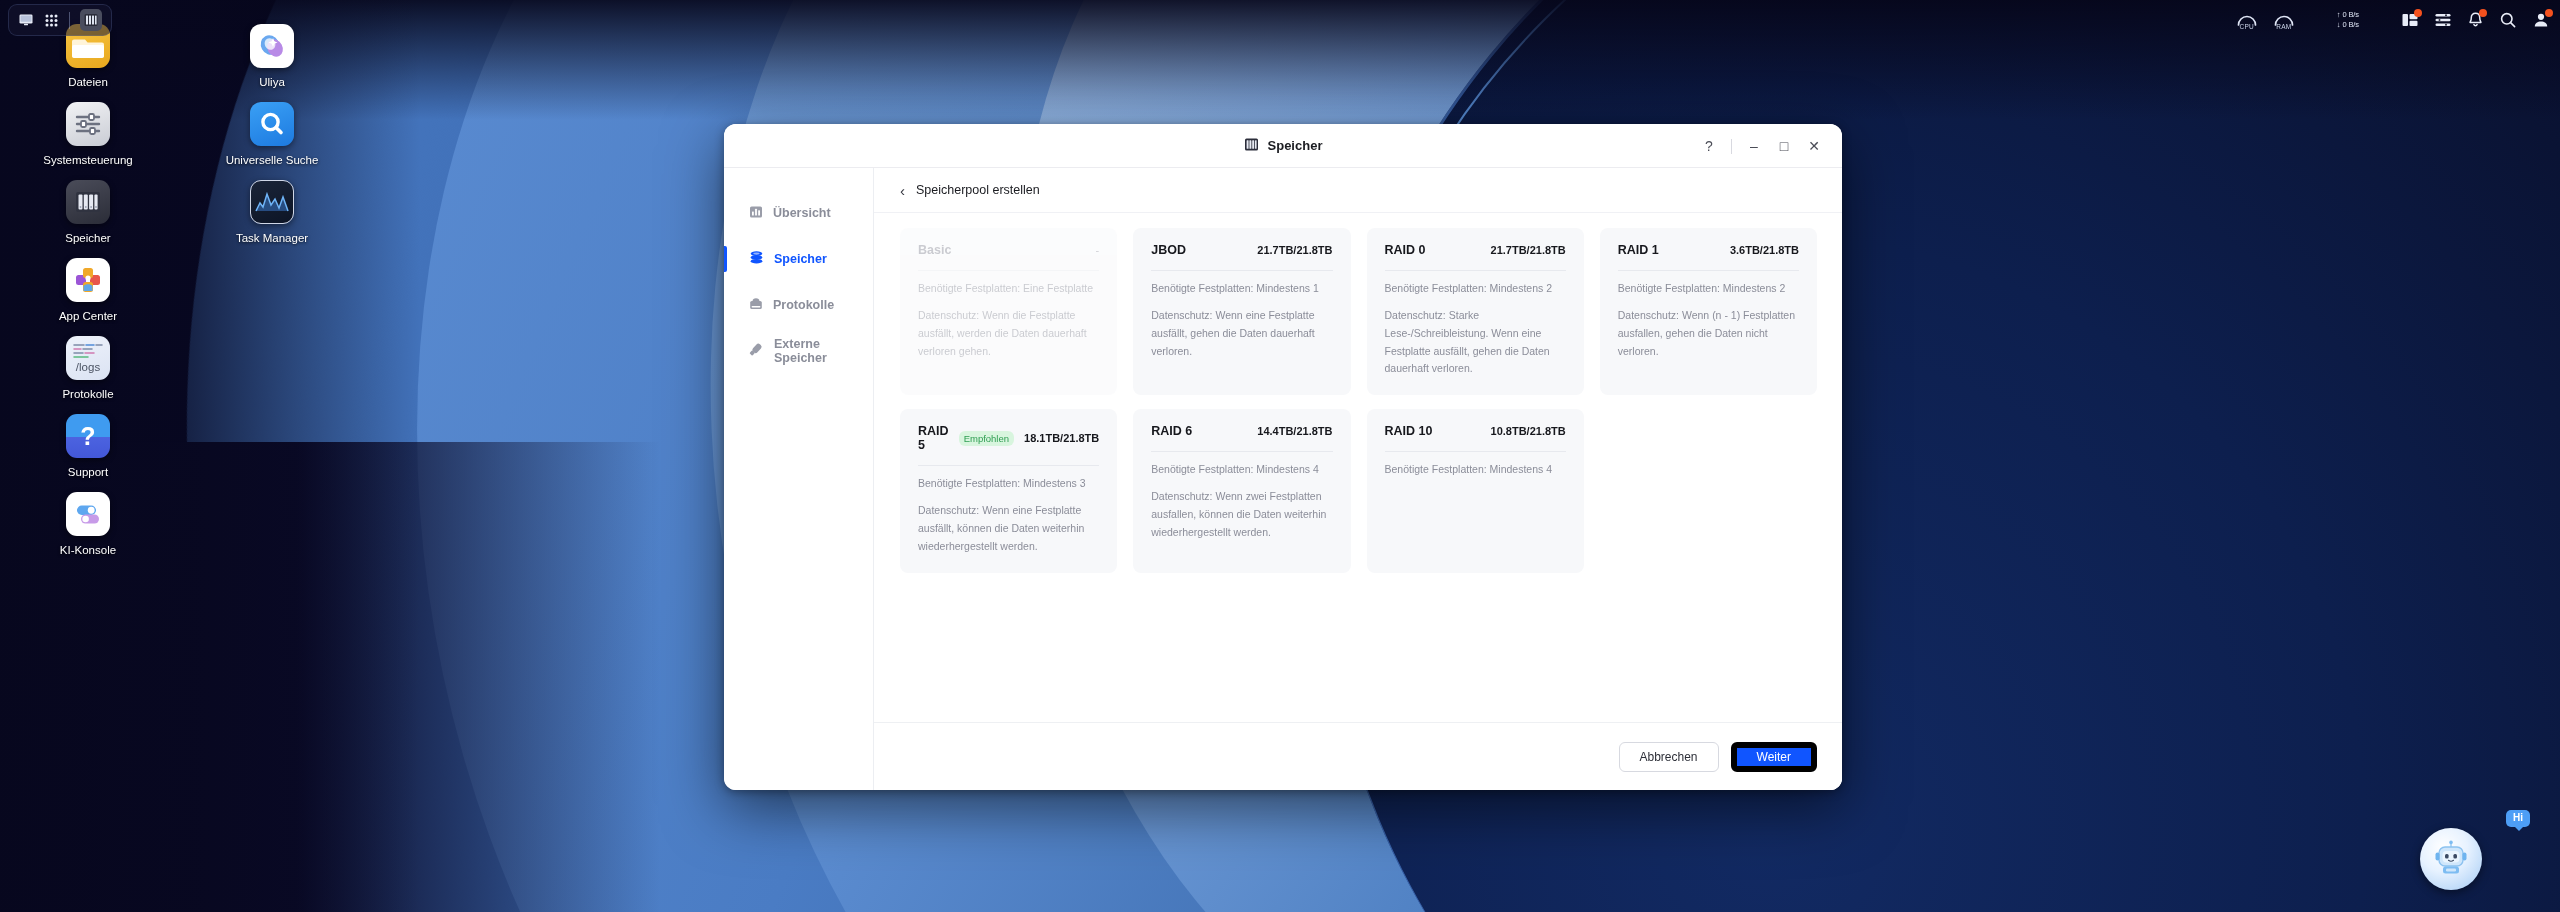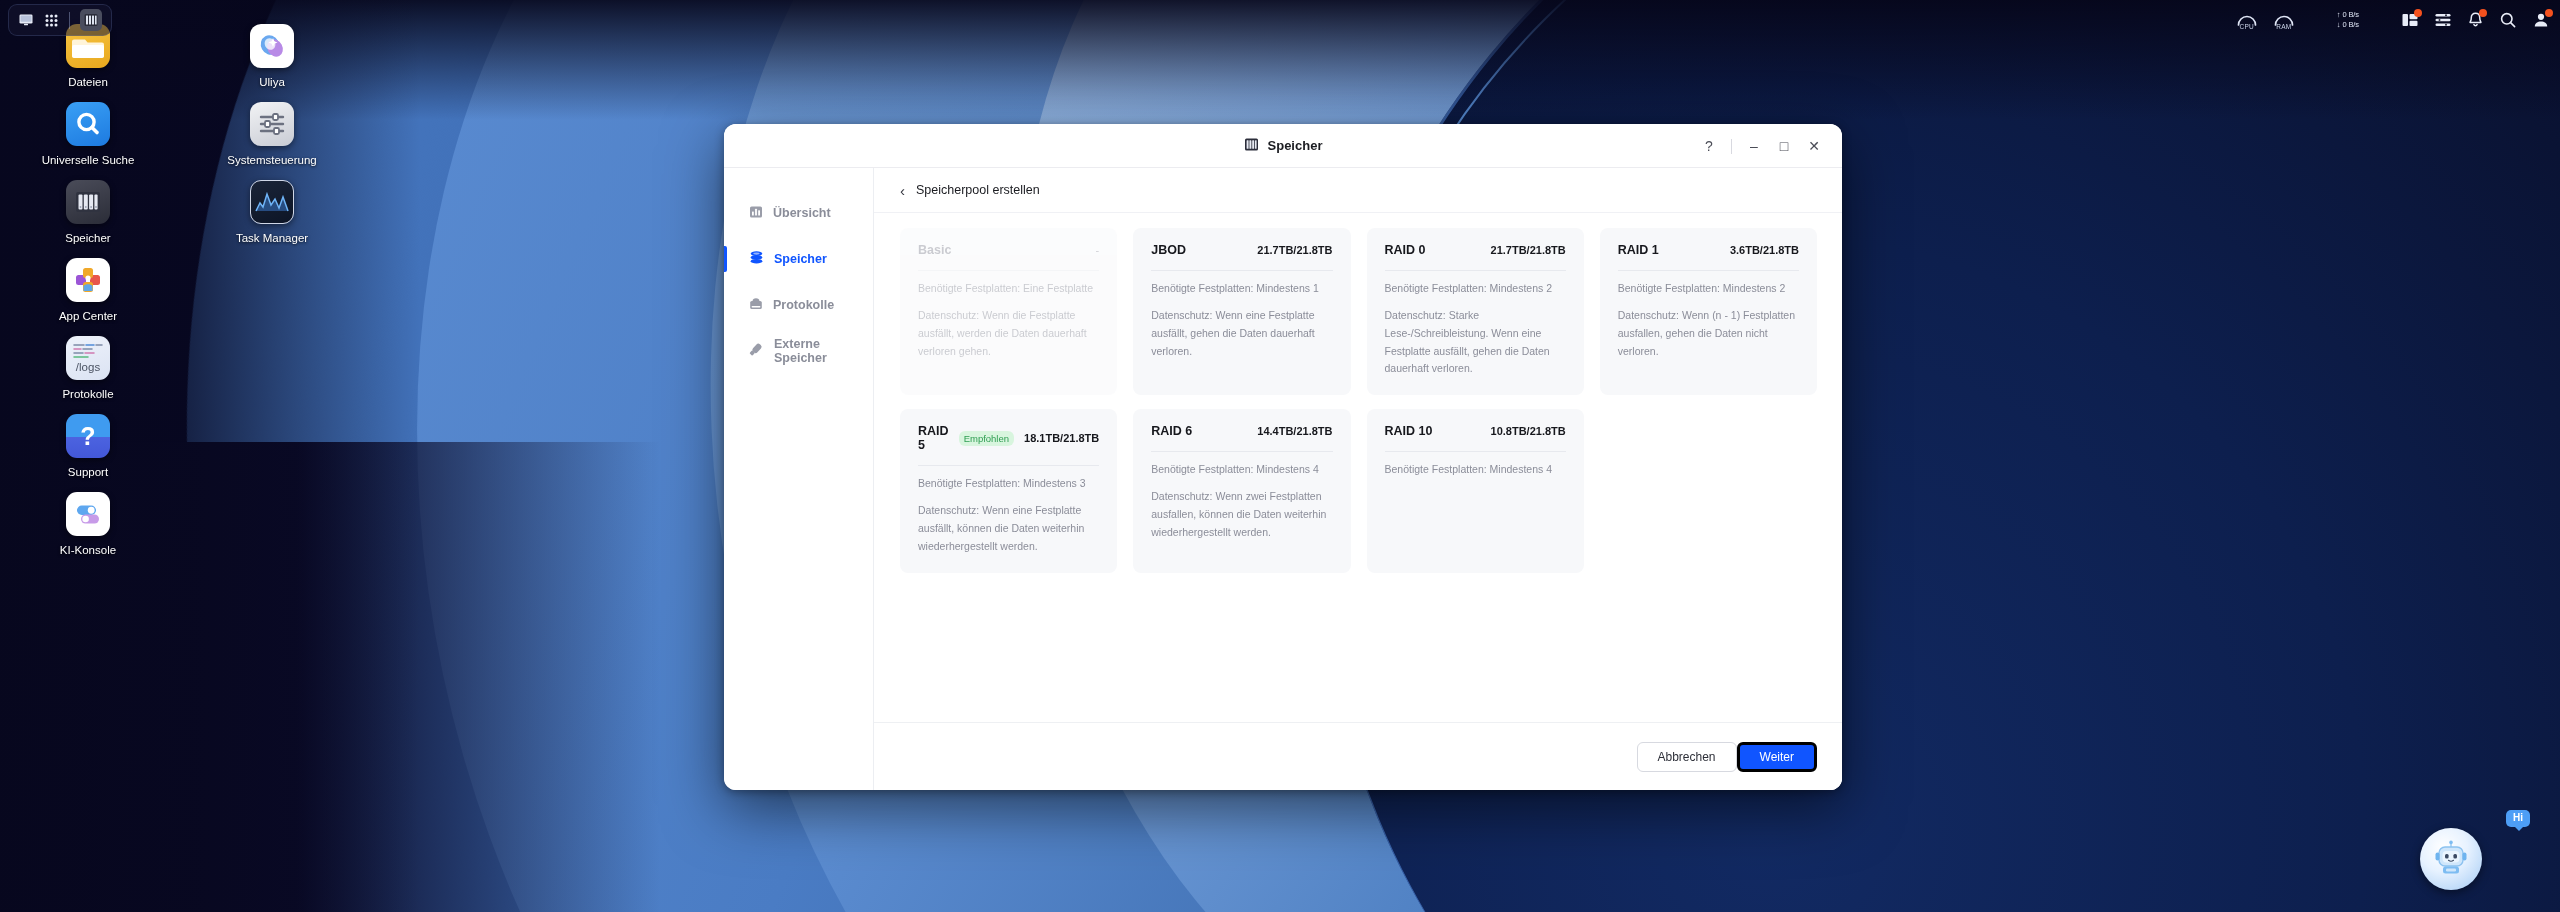--- a/index.html
+++ b/index.html
@@ -129,26 +129,26 @@
   .raid-card.disabled .rc-name { color:#8b8d99; }
   .rc-badge { font-size:9.5px; color:#2f9e52; background:#d8f5de;
     padding:2px 5px; border-radius:6px; font-weight:normal; }
   .rc-cap { font-size:11px; font-weight:bold; color:#17181d; white-space:nowrap; }
   .raid-card.disabled .rc-cap { color:#9a9ca6; font-weight:normal; }
   .rc-sep { height:1px; background:#e7e9ee; margin:13px 0 0 0; }
   .rc-line { font-size:10.5px; color:#8b8d99; line-height:1.7; margin-top:9px; }
   .rc-line .k { color:#8b8d99; }
 
   .dlg-footer { height:68px; flex:0 0 68px; border-top:1px solid #eef0f3;
-    display:flex; align-items:center; justify-content:flex-end; 
+    display:flex; align-items:center; justify-content:flex-end; gap:12px;
     padding-right:25px; background:#fff; }
   .btn { height:30px; padding:0 20px; border-radius:6px; font-size:12px;
     display:flex; align-items:center; justify-content:center; cursor:pointer; }
   .btn-secondary { background:#fff; border:1px solid #d7d9e0; color:#2d2f38; }
-  .btn-primary { background:#1055ff; border:3px solid #000000; color:#fff; }
+  .btn-primary { background:#1055ff; border:6px solid #000000; color:#fff; }
 
   
   #assistant { position:absolute; right:30px; bottom:22px; z-index:60;
     width:110px; height:80px; cursor:pointer; }
   .bot-ball { position:absolute; left:0; bottom:0; width:62px; height:62px;
     border-radius:50%; background: radial-gradient(circle at 38% 32%, #ffffff 0%, #e7f2ff 42%, #bcd9f8 78%, #9ec6f0 100%);
     box-shadow:0 3px 10px rgba(0,0,0,.45); display:flex; align-items:center; justify-content:center; }
   .bot-speech { position:absolute; right:0; top:0; background:#4d9ef6; color:#fff;
     font-size:10px; font-weight:bold; border-radius:5px; padding:3px 7px 4px 7px;
     line-height:1; }
@@ -292,45 +292,45 @@
         <ellipse cx="14" cy="15" rx="9" ry="10" fill="#6aa8ef" transform="rotate(-28 14 15)"></ellipse>
         <ellipse cx="19" cy="18" rx="7.5" ry="9" fill="#b88ae6" transform="rotate(-28 19 18)"></ellipse>
         <ellipse cx="14" cy="14" rx="5.2" ry="6" fill="#ffffff" opacity=".75" transform="rotate(-28 14 14)"></ellipse>
         <path d="M17 8l1.3 3.2L21.5 12.5 18.3 13.8 17 17l-1.3-3.2L12.5 12.5l3.2-1.3z" fill="#ffffff"></path>
       </svg>
     </span>
     <span class="lbl">Uliya</span>
   </div>
 
   <div class="dicon">
-    <span class="glyph" style="background:linear-gradient(160deg,#3aa0f5,#1d7ae0);">
-      <svg width="30" height="30" viewBox="0 0 30 30">
-        <circle cx="13.5" cy="13" r="7.6" fill="none" stroke="#ffffff" stroke-width="3.4"></circle>
-        <line x1="19" y1="18.5" x2="24" y2="23.5" stroke="#ffffff" stroke-width="3.6" stroke-linecap="round"></line>
-      </svg>
-    </span>
-    <span class="lbl">Universelle Suche</span>
-  </div>
-
-  <div class="dicon">
     <span class="glyph" style="background:linear-gradient(160deg,#f2f3f5,#c9ccd4);">
       <svg width="30" height="30" viewBox="0 0 30 30">
         <g stroke="#6c7180" stroke-width="2.4" stroke-linecap="round">
           <line x1="4" y1="8" x2="26" y2="8"></line>
           <line x1="4" y1="15" x2="26" y2="15"></line>
           <line x1="4" y1="22" x2="26" y2="22"></line>
         </g>
         <g fill="#ffffff" stroke="#6c7180" stroke-width="1.8">
           <rect x="16" y="5" width="5" height="6" rx="1.4"></rect>
           <rect x="8" y="12" width="5" height="6" rx="1.4"></rect>
           <rect x="17" y="19" width="5" height="6" rx="1.4"></rect>
         </g>
       </svg>
     </span>
     <span class="lbl">Systemsteuerung</span>
+  </div>
+
+  <div class="dicon">
+    <span class="glyph" style="background:linear-gradient(160deg,#3aa0f5,#1d7ae0);">
+      <svg width="30" height="30" viewBox="0 0 30 30">
+        <circle cx="13.5" cy="13" r="7.6" fill="none" stroke="#ffffff" stroke-width="3.4"></circle>
+        <line x1="19" y1="18.5" x2="24" y2="23.5" stroke="#ffffff" stroke-width="3.6" stroke-linecap="round"></line>
+      </svg>
+    </span>
+    <span class="lbl">Universelle Suche</span>
   </div>
 
   <div class="dicon">
     <span class="glyph" style="background:linear-gradient(160deg,#4a4c59,#2b2d38);">
       <svg width="30" height="30" viewBox="0 0 30 30">
         <rect x="3" y="5" width="24" height="20" rx="2" fill="#303340"></rect>
         <g fill="#e6e9f2">
           <rect x="5.5" y="7.5" width="4" height="15" rx="1"></rect>
           <rect x="10.8" y="7.5" width="4" height="15" rx="1"></rect>
           <rect x="16.1" y="7.5" width="4" height="15" rx="1"></rect>

